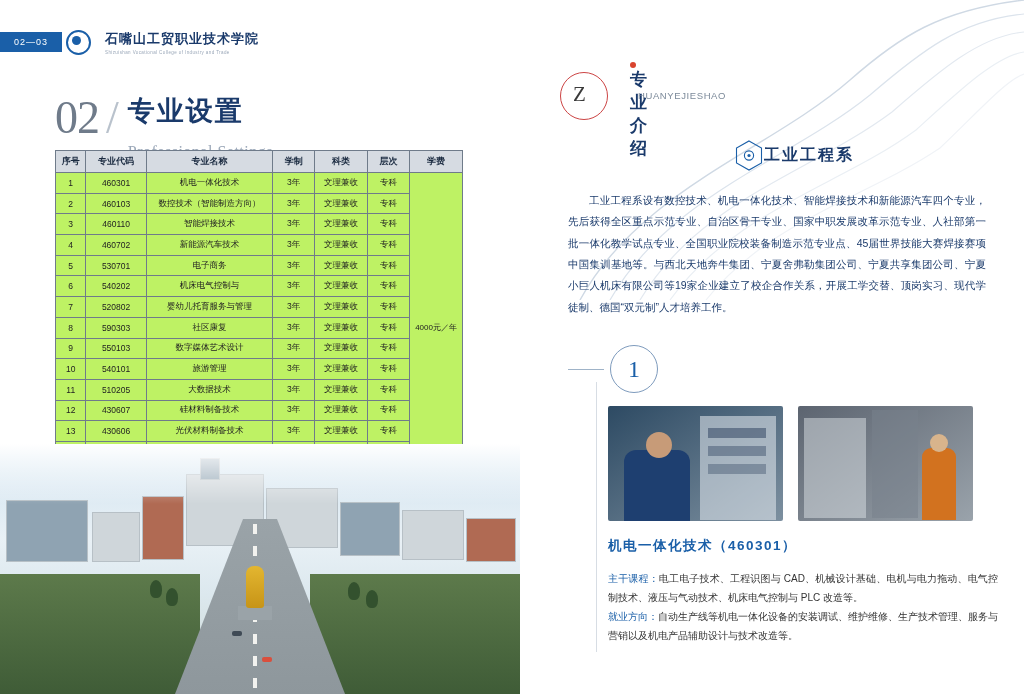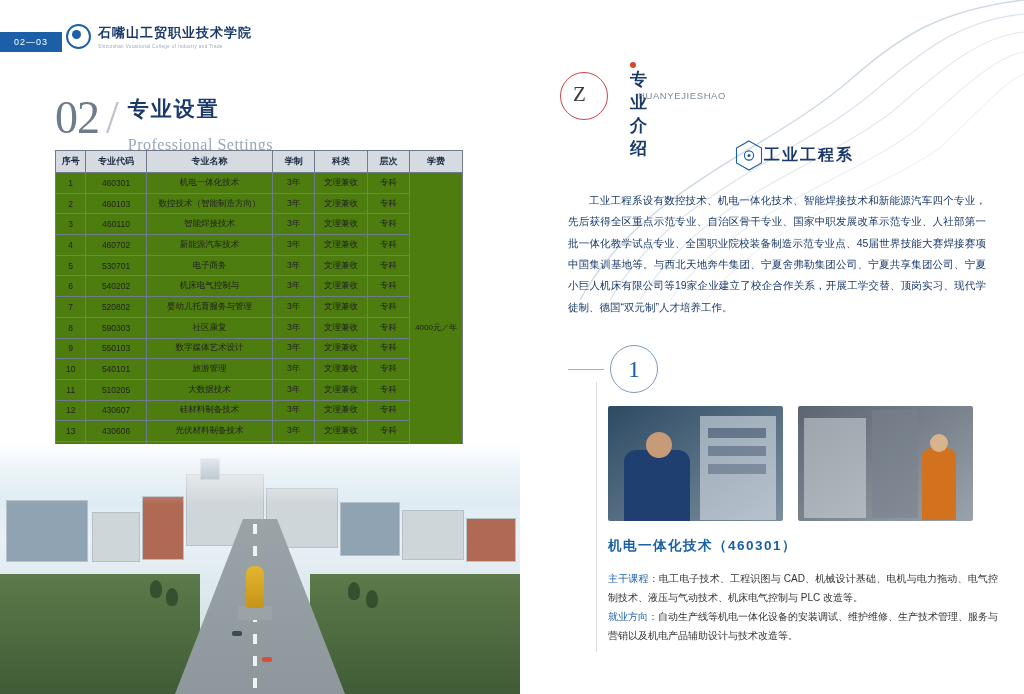--- a/index.html
+++ b/index.html
@@ -9,35 +9,35 @@
     color:#222;position:relative;
   }
   .page{position:absolute;inset:0;}
 
   
   .left-page{position:absolute;left:0;top:0;width:520px;height:694px;background:#fff;overflow:hidden;}
 
   .page-tab{position:absolute;left:0;top:32px;width:62px;height:20px;background:#1a5fa8;
     color:#fff;font-size:9px;letter-spacing:1px;display:flex;align-items:center;justify-content:center;}
 
-  .logo-row{position:absolute;left:66px;top:24px;display:flex;align-items:center;gap:7px;}
+  .logo-row{position:absolute;left:66px;top:30px;display:flex;align-items:center;gap:14px;}
   .logo-mark{width:21px;height:21px;border-radius:50%;border:2px solid #1a5fa8;position:relative;}
   .logo-mark:before{content:"";position:absolute;left:4px;top:4px;width:9px;height:9px;border-radius:50%;background:#1a5fa8;}
   .logo-text-cn{font-size:13px;color:#1a3a6b;font-weight:bold;letter-spacing:1px;}
   .logo-text-en{font-size:4.5px;color:#9aa7b8;letter-spacing:.4px;margin-top:2px;}
 
   .sec-num-row{position:absolute;left:55px;top:95px;display:flex;align-items:flex-start;}
   .sec-num{font-size:46px;color:#6f7b8a;font-family:"Liberation Serif",serif;line-height:1;letter-spacing:-1px;}
   .sec-slash{font-size:46px;color:#b9c2cc;margin:0 9px 0 7px;line-height:1;font-family:"Liberation Serif",serif;}
   .sec-titles{padding-top:2px;}
-  .sec-cn{font-size:21px;color:#1a3a6b;font-weight:bold;letter-spacing:2px;line-height:1.1;}
+  .sec-cn{font-size:27px;color:#1a3a6b;font-weight:bold;letter-spacing:2px;line-height:1.1;}
   .sec-en{font-size:16px;color:#9aa7b8;font-family:"Liberation Serif",serif;letter-spacing:.5px;margin-top:16px;}
 
   table.major-table{position:absolute;left:55px;top:150px;border-collapse:collapse;width:408px;
-    font-size:8.5px;color:#222;background:#4d7c0f;}
+    font-size:8.5px;color:#222;background:#bef264;}
   table.major-table th,table.major-table td{border:1px solid #6f7b8a;height:19.7px;text-align:center;
     padding:0 2px;white-space:nowrap;}
   table.major-table th{background:#d6dbe2;font-weight:bold;font-size:9px;color:#1a2a40;height:21px;}
   .col-no{width:28px;}
   .col-code{width:62px;}
   .col-name{width:128px;}
   .col-len{width:44px;}
   .col-kind{width:52px;}
   .col-lvl{width:44px;}
   .col-fee{width:50px;}

